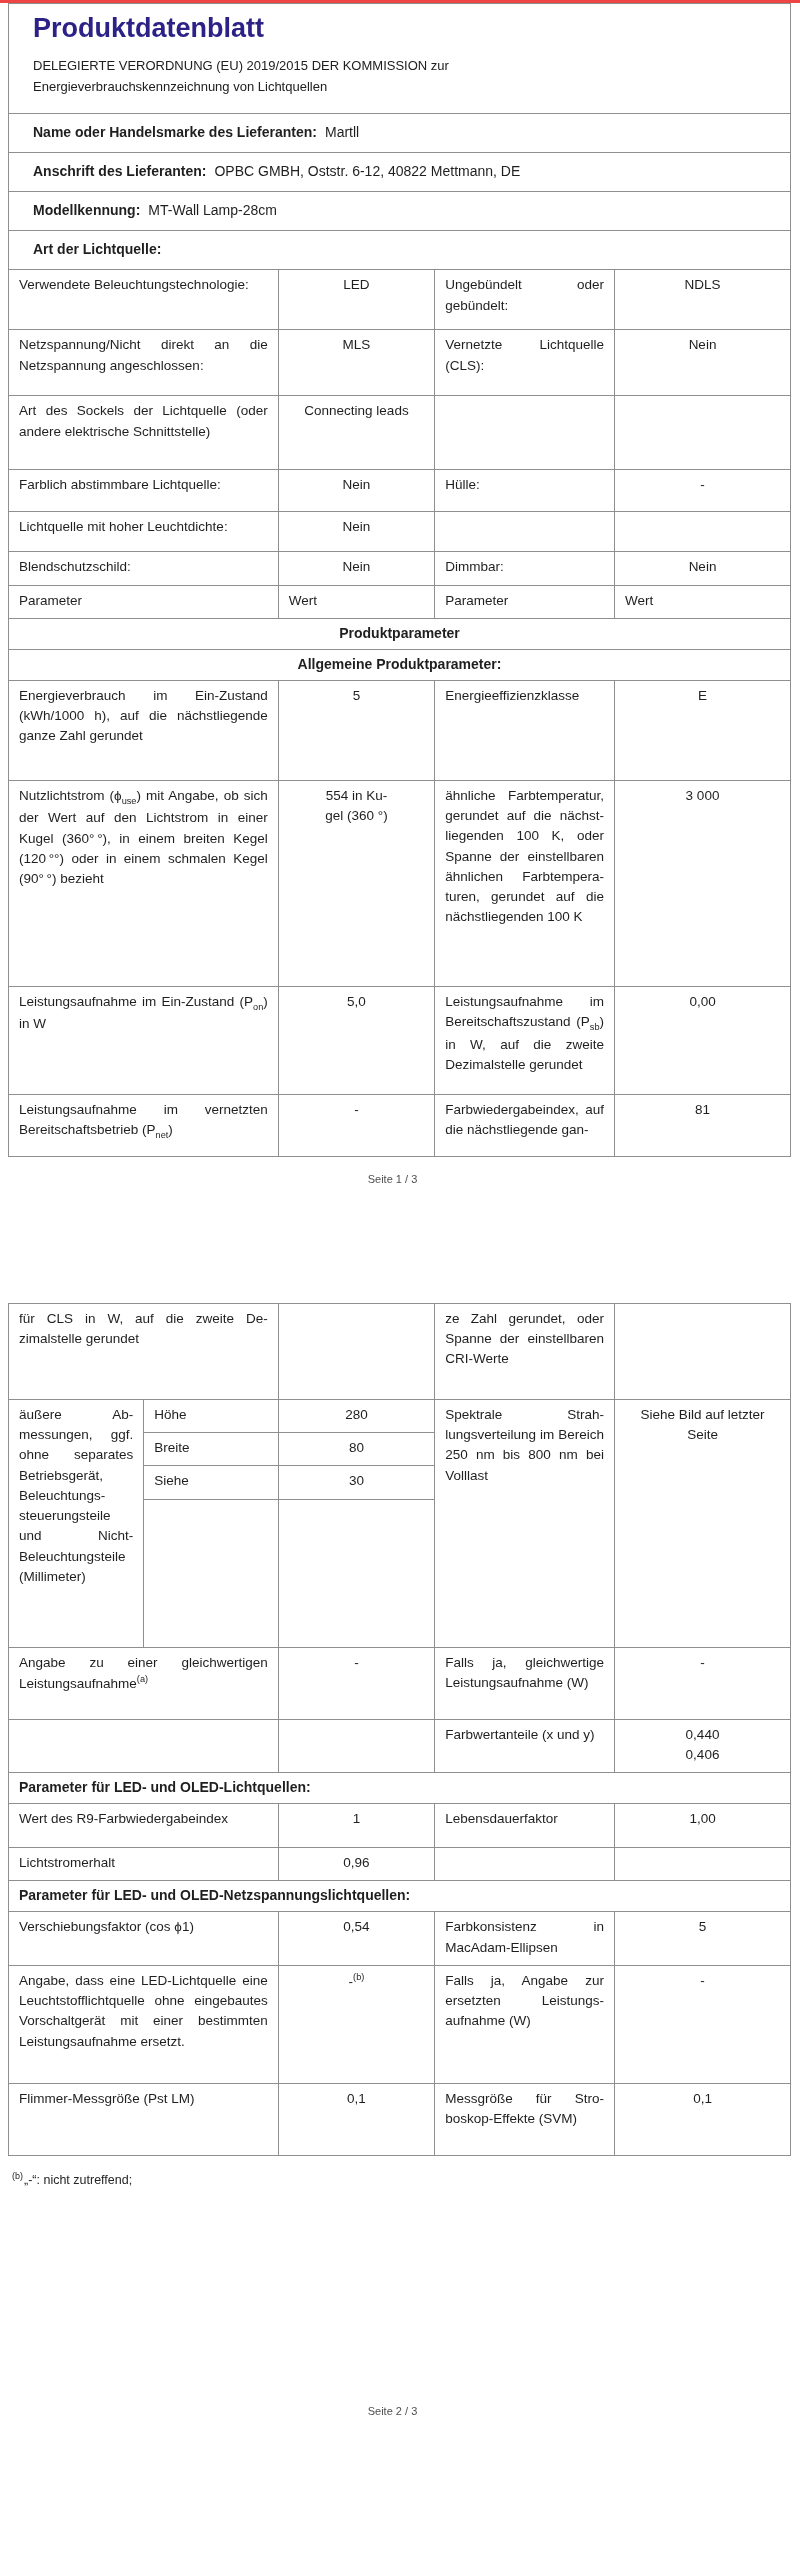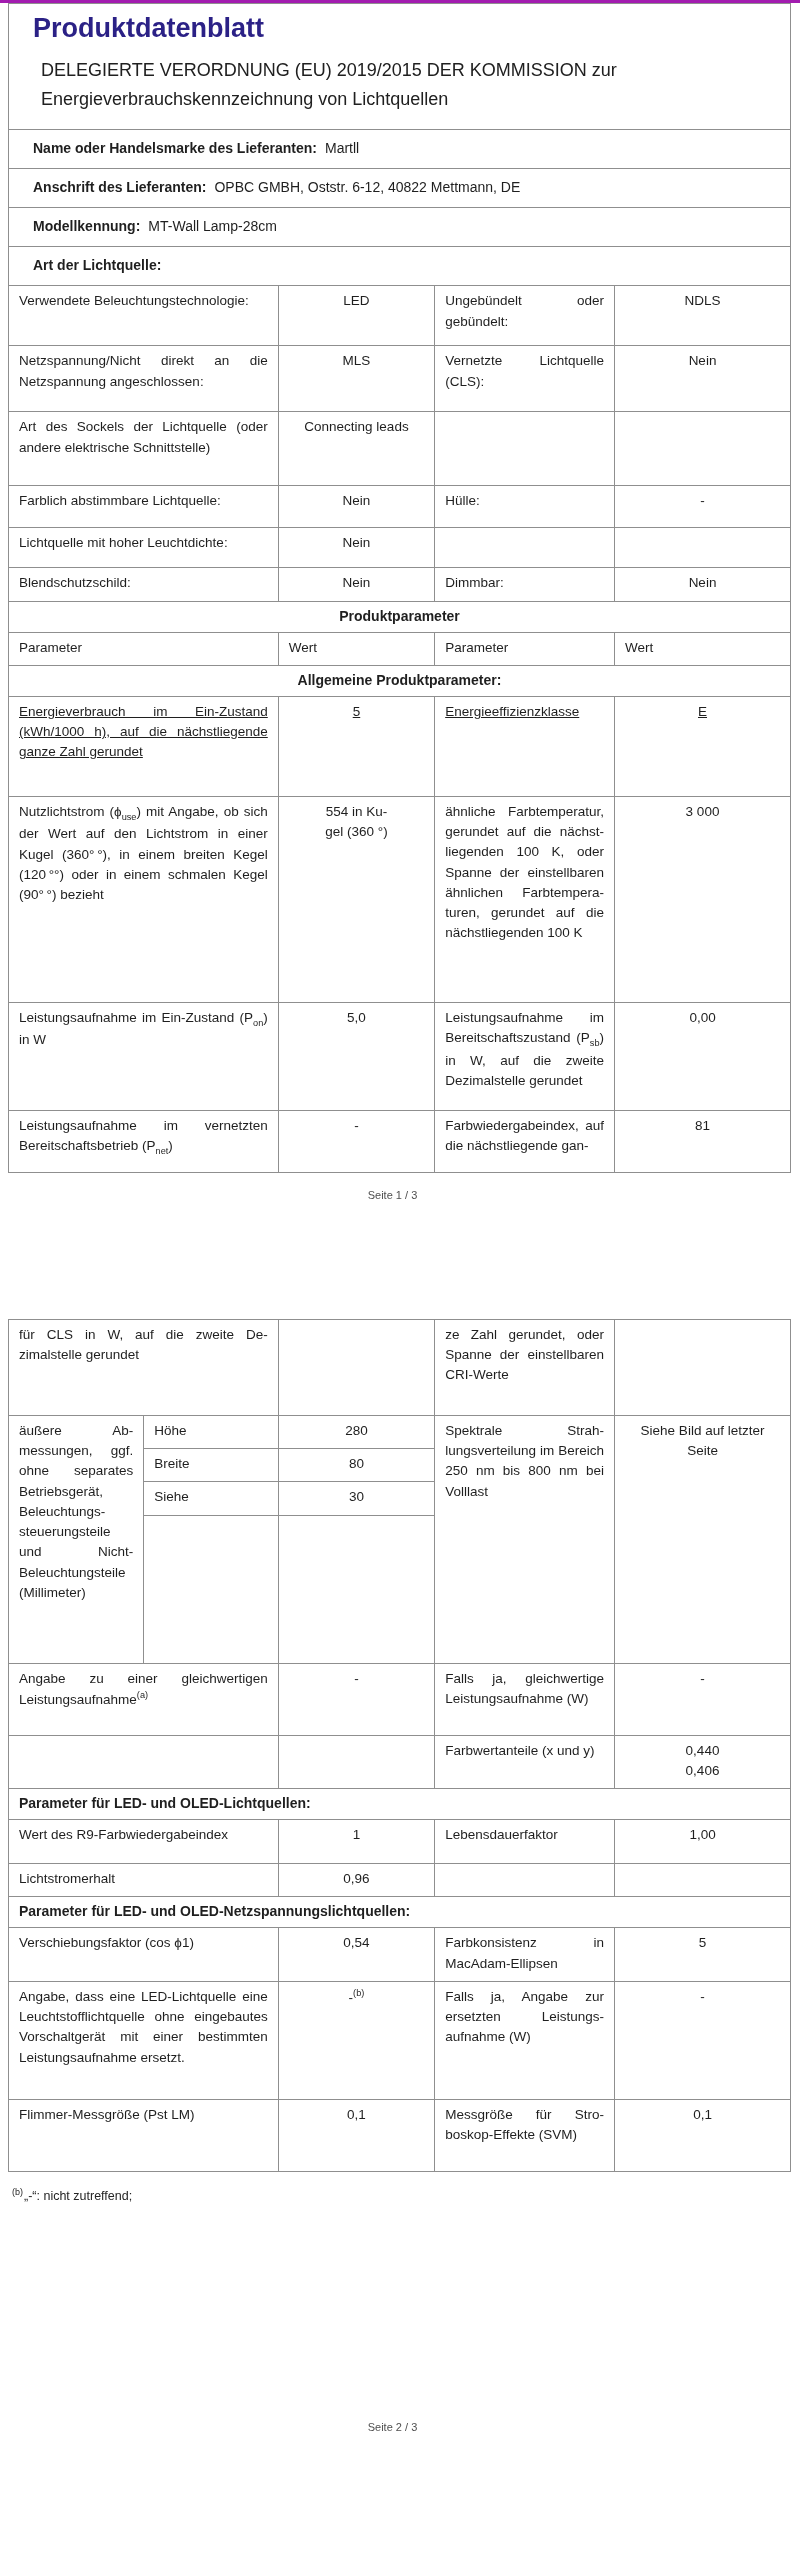--- a/index.html
+++ b/index.html
@@ -2,34 +2,34 @@
 <html lang="de"><head>
 <meta charset="utf-8">
 <style>
   html,body{margin:0;padding:0;}
   body{
     width:800px;height:2569px;overflow:hidden;background:#ffffff;
     font-family:"Liberation Sans",sans-serif;color:#1f1f1f;
     position:relative;
   }
   .page{padding:0 9px 0 8px;}
-  .page1{border-top:3px solid #a21caf;}
+  .page1{border-top:3px solid #ef4444;}
   table.sheet{width:100%;border-collapse:collapse;table-layout:fixed;}
   table.sheet td{
     border:1px solid #8f8f8f;vertical-align:top;
     padding:5px 10px 7px 10px;font-size:13.5px;line-height:1.5;
   }
   .just{text-align:justify;}
   .val{text-align:center;}
   .title-cell{padding:8px 24px 14px 24px !important;}
   .title-cell h1{
     margin:0;font-size:27px;line-height:1.25;color:#2b2186;
     font-weight:bold;letter-spacing:0px;
   }
-  .subtitle{margin:10px 0 2px 8px;font-size:18px;line-height:1.6;color:#202020;}
+  .subtitle{margin:10px 0 2px 0;font-size:13px;line-height:1.6;color:#202020;}
   .info-cell{font-size:14px !important;padding:8px 24px 9px 24px !important;}
   .info-label{font-weight:bold;}
   .info-value{margin-left:8px;font-weight:normal;}
   .center-header{text-align:center;font-weight:bold;font-size:14px !important;padding:4px 6px 5px 6px !important;}
   .section-header{font-weight:bold;font-size:14px !important;padding:4px 10px 5px 10px !important;}
   .cut td{border-bottom:1px solid #c9c9c9;}
   .cont-top td{border-top:1px solid #c9c9c9;}
   sub{font-size:0.68em;}
   sup{font-size:0.68em;}
   .page-footer{
@@ -119,33 +119,33 @@
       <td class="val"></td>
     </tr>
     <tr style="height:22px;">
       <td class="just">Blendschutzschild:</td>
       <td class="val">Nein</td>
       <td class="just">Dimmbar:</td>
       <td class="val">Nein</td>
     </tr>
 
     <tr>
-      <td colspan="4" class="center-header">Produktparameter</td>
-    </tr>
-    <tr>
       <td>Parameter</td>
       <td>Wert</td>
       <td>Parameter</td>
       <td>Wert</td>
     </tr>
     <tr>
+      <td colspan="4" class="center-header">Produktparameter</td>
+    </tr>
+    <tr>
       <td colspan="4" class="center-header">Allgemeine Produktparameter:</td>
     </tr>
 
-    <tr style="height:100px;text-decoration:underline;">
+    <tr style="height:100px;">
       <td class="just">Energieverbrauch im Ein-Zu­stand (kWh/1000 h), auf die nächstliegende ganze Zahl ge­rundet</td>
       <td class="val">5</td>
       <td class="just">Energieeffizienzklas­se</td>
       <td class="val">E</td>
     </tr>
     <tr style="height:206px;">
       <td class="just">Nutzlichtstrom (ϕ<sub>use</sub>) mit An­gabe, ob sich der Wert auf den Lichtstrom in einer Kugel (360° °), in einem breiten Kegel (120 °°) oder in einem schmalen Kegel (90° °) bezieht</td>
       <td class="val">554 in Ku-<br>gel (360 °)</td>
       <td class="just">ähnliche Farbtem­peratur, gerundet auf die nächst­liegenden 100 K, oder Spanne der einstellbaren ähnli­chen Farbtempera­turen, gerundet auf die nächstliegenden 100 K</td>
       <td class="val">3 000</td>

